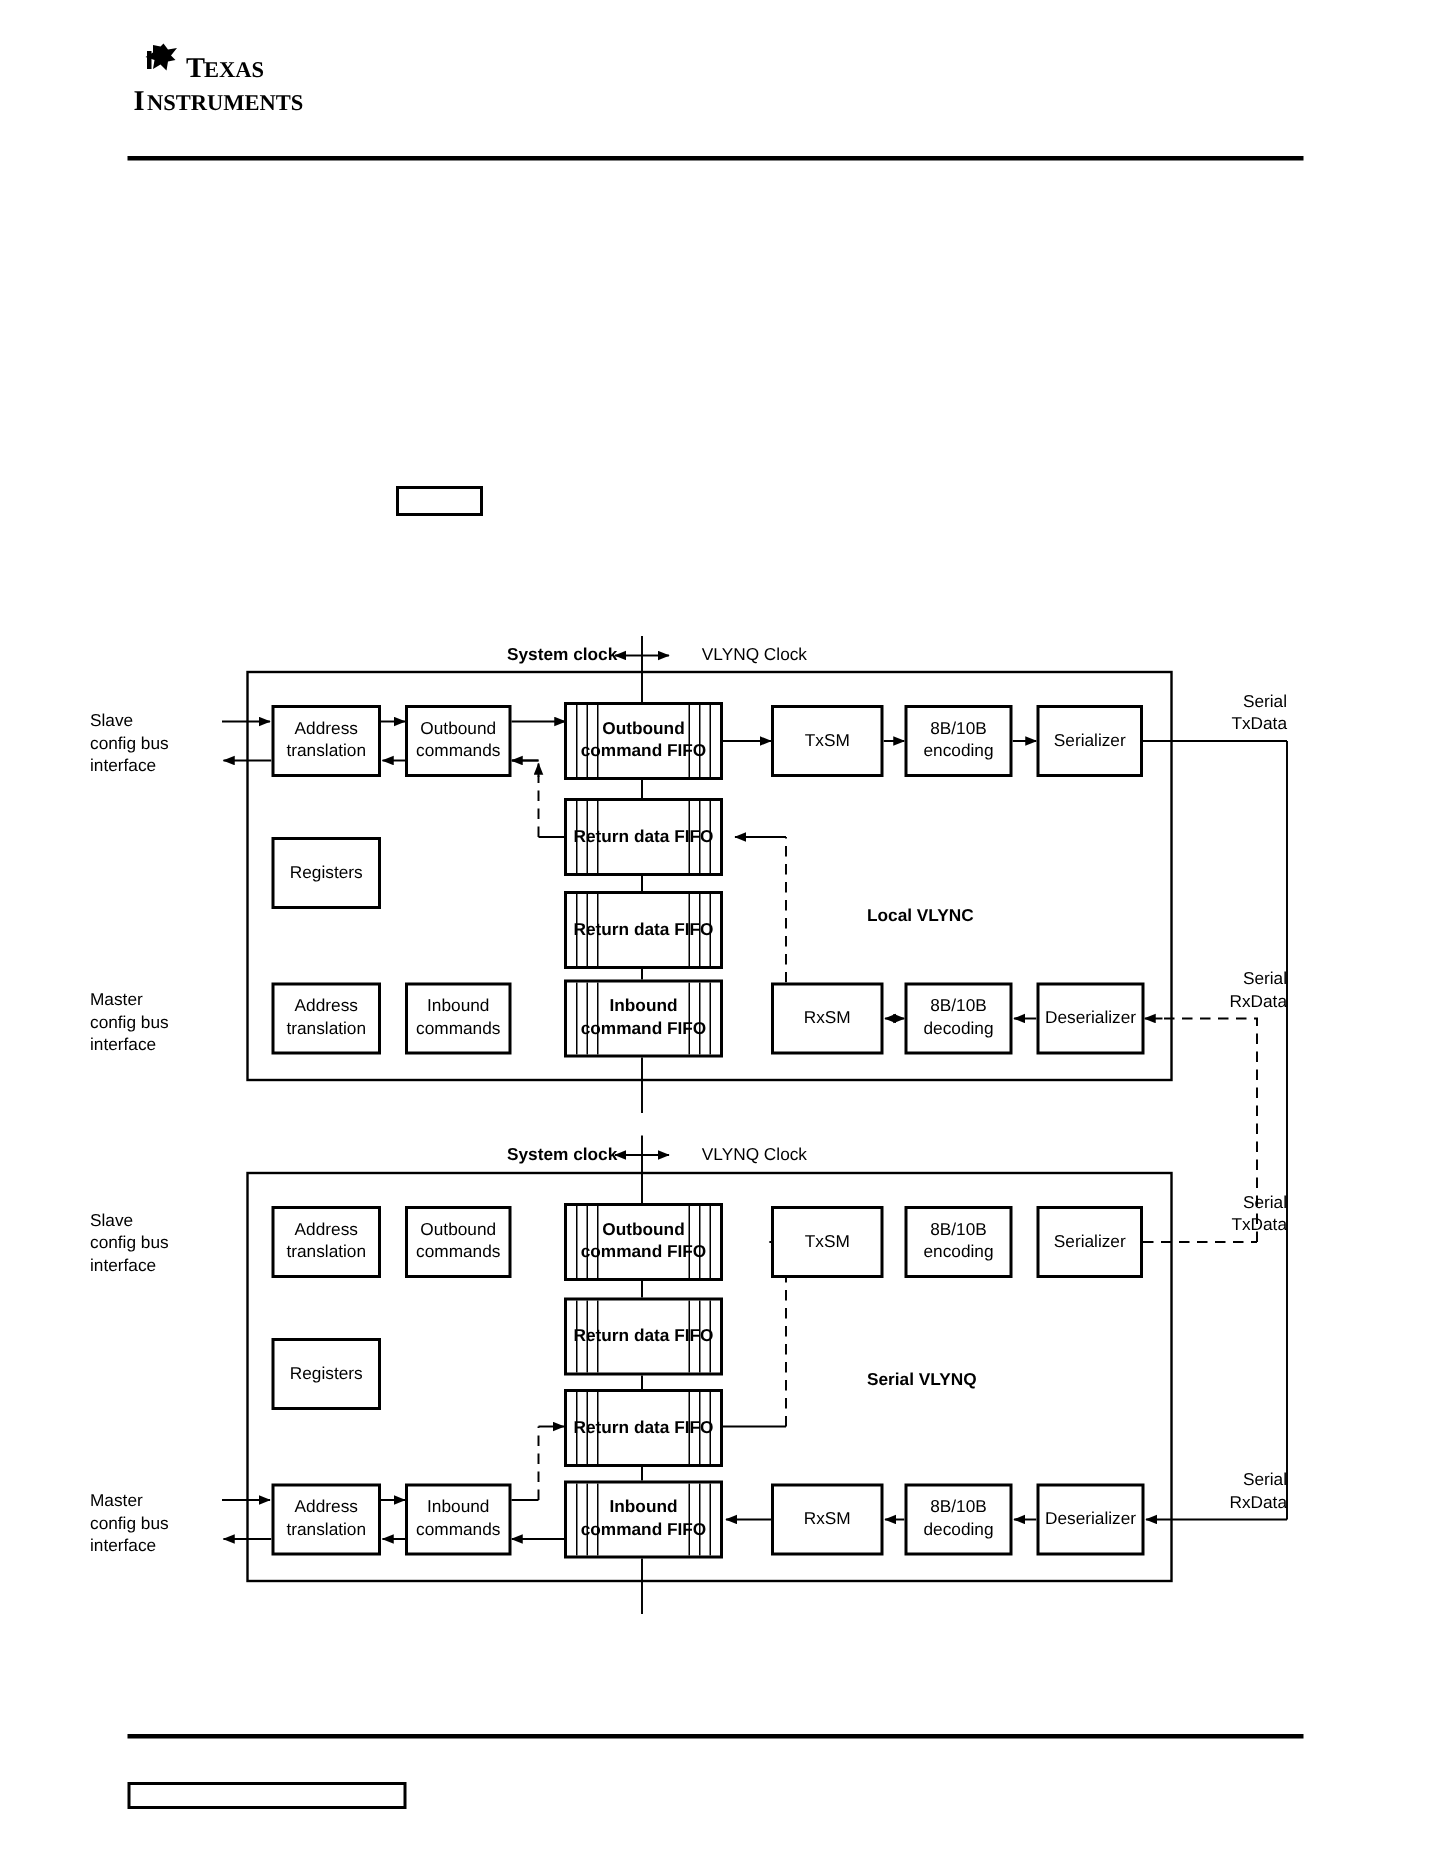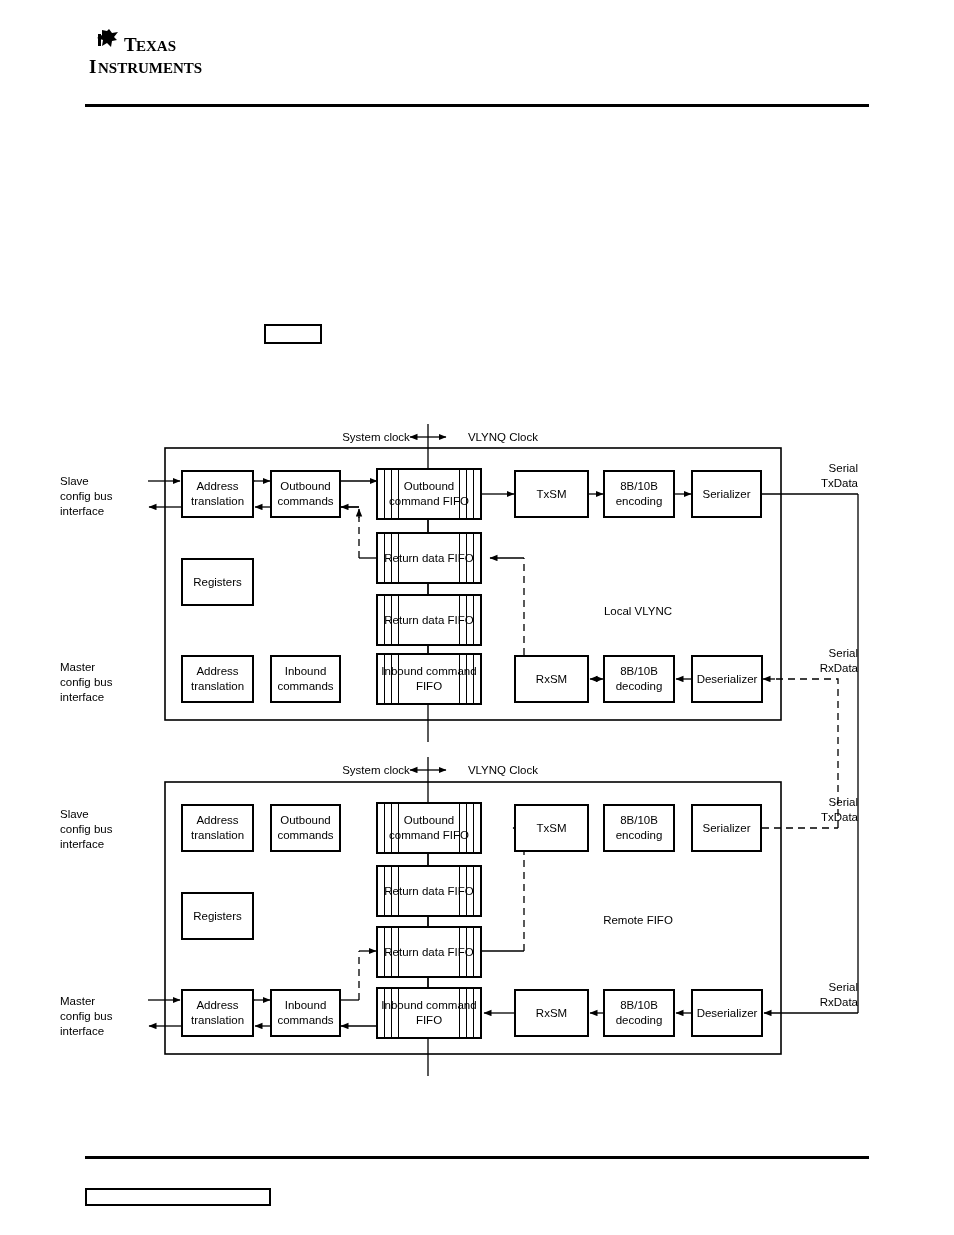--- a/index.html
+++ b/index.html
@@ -18,39 +18,39 @@
   #footer-rule{position:absolute;left:85px;top:1156px;width:784px;height:3px;background:#000;}
 
   
   #diagram{position:absolute;left:0;top:0;width:954px;height:1235px;}
   #diagram svg{position:absolute;left:0;top:0;}
 
   
   .blk{position:absolute;box-sizing:border-box;background:#fff;border:2px solid #000;
        display:flex;align-items:center;justify-content:center;text-align:center;
        font-size:11.5px;line-height:1.28;color:#000;}
-  .blk.fifo{border-width:2.5px;}
+  .blk.fifo{border-width:2.5px;font-weight:bold;}
   .blk .lbl{position:relative;z-index:2;padding:0 1px;}
 
   
   .fifo .bars{position:absolute;top:0;bottom:0;width:22px;z-index:1;}
   .fifo .bars.l{left:0;border-right:none;}
   .fifo .bars.r{right:0;}
   .fifo .bars i{position:absolute;top:0;bottom:0;width:0;border-left:1.6px solid #000;}
   .fifo .bars.l i:nth-child(1){left:6px;}
   .fifo .bars.l i:nth-child(2){left:13px;}
   .fifo .bars.l i:nth-child(3){left:20px;}
   .fifo .bars.r i:nth-child(1){right:6px;}
   .fifo .bars.r i:nth-child(2){right:13px;}
   .fifo .bars.r i:nth-child(3){right:20px;}
 
   
   .txt{position:absolute;font-size:11.5px;line-height:1.32;color:#000;white-space:pre-line;}
   .txt.r{text-align:left;}
-  .txt.c{text-align:center;}
+  .txt.c{font-weight:bold;}
   .txt.l{text-align:right;}
 </style>
 </head>
 <body>
 
 <div id="ti-logo">
   <svg width="200" height="50" viewBox="0 0 200 50">
     <g fill="#000">
       <path d="M14 2 l5 1 l2 -2 l3 4 l6 -1 l-4 5 l3 3 l-5 1 l-1 6 l-4 -4 l-5 3 l1 -6 l-6 -2 l5 -3 z"></path>
       <path d="M10 6 l3 0 l0 12 l-3 0 z"></path>
@@ -304,21 +304,21 @@
 interface</div>
   <div class="txt r" style="left:60px;top:994px;width:88px;">Master
 config bus
 interface</div>
 
   <div class="txt l" style="left:788px;top:795px;width:70px;">Serial
 TxData</div>
   <div class="txt l" style="left:788px;top:980px;width:70px;">Serial
 RxData</div>
 
-  <div class="txt c" style="left:578px;top:913px;width:120px;">Remote FIFO</div>
+  <div class="txt c" style="left:578px;top:913px;width:120px;">Serial VLYNQ</div>
 
   <div class="blk" style="left:181px;top:804px;width:73px;height:48px;">
       <span class="lbl">Address
 translation</span>
     </div>
   <div class="blk" style="left:270px;top:804px;width:71px;height:48px;">
       <span class="lbl">Outbound
 commands</span>
     </div>
 

